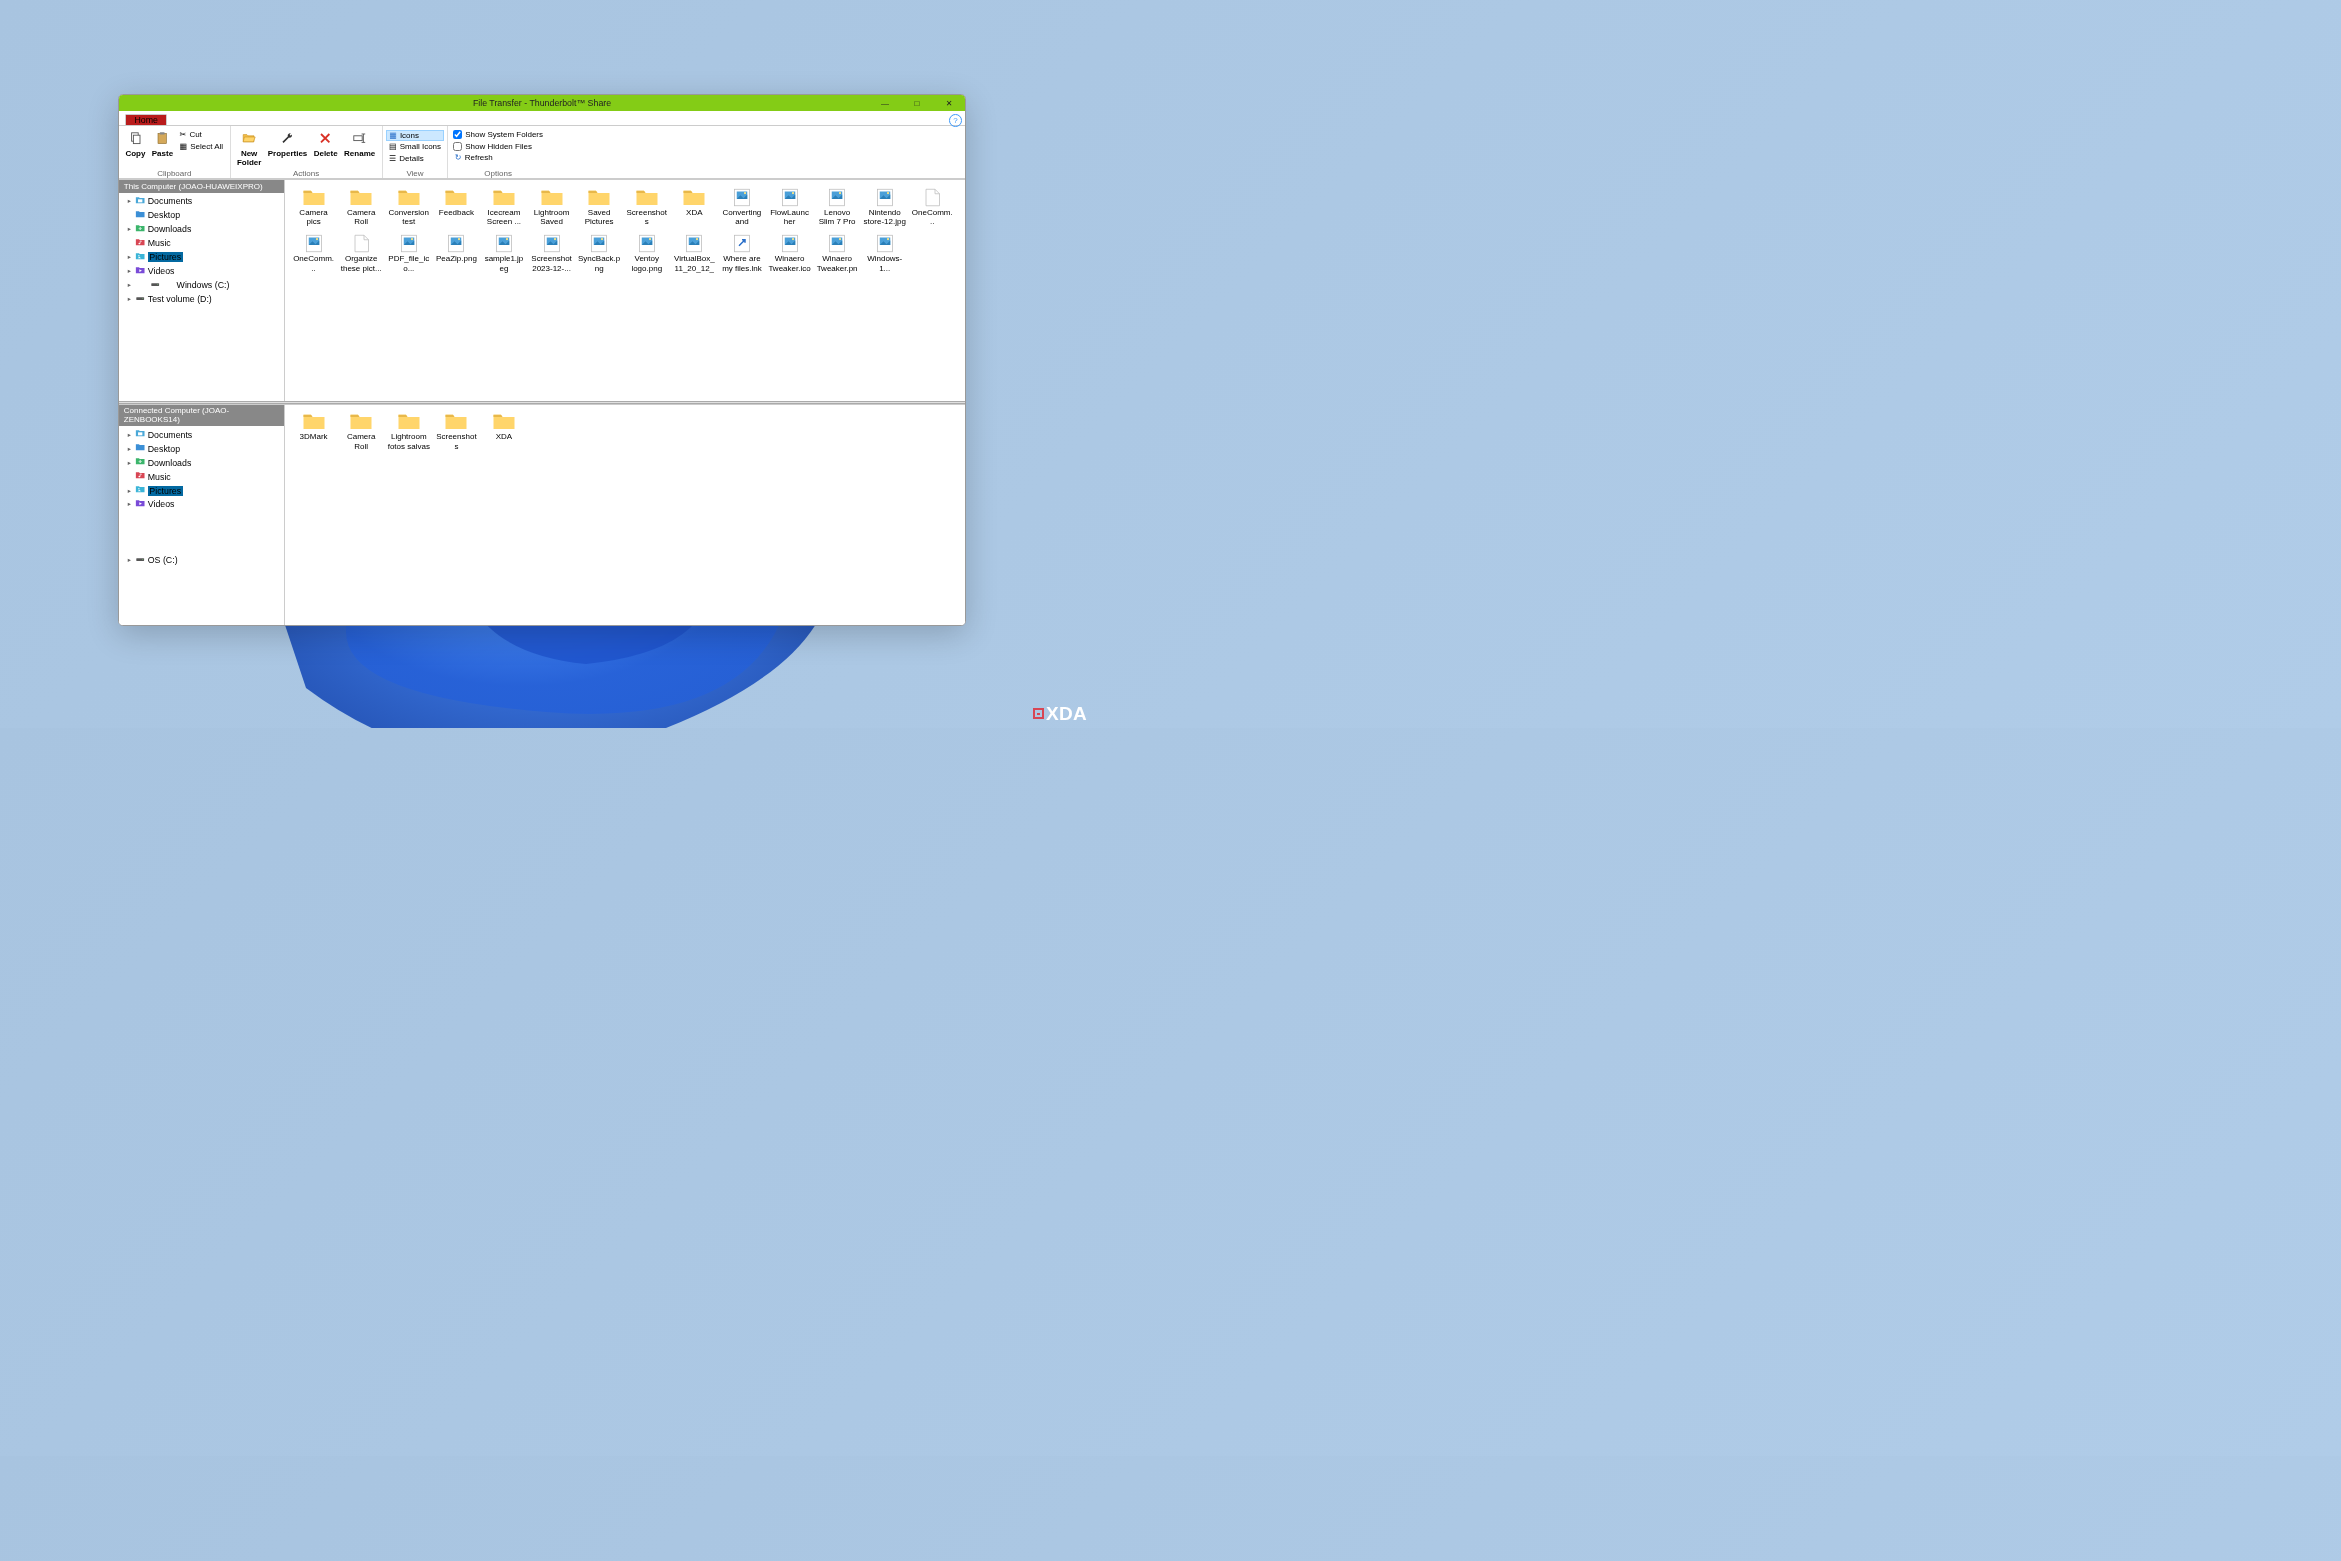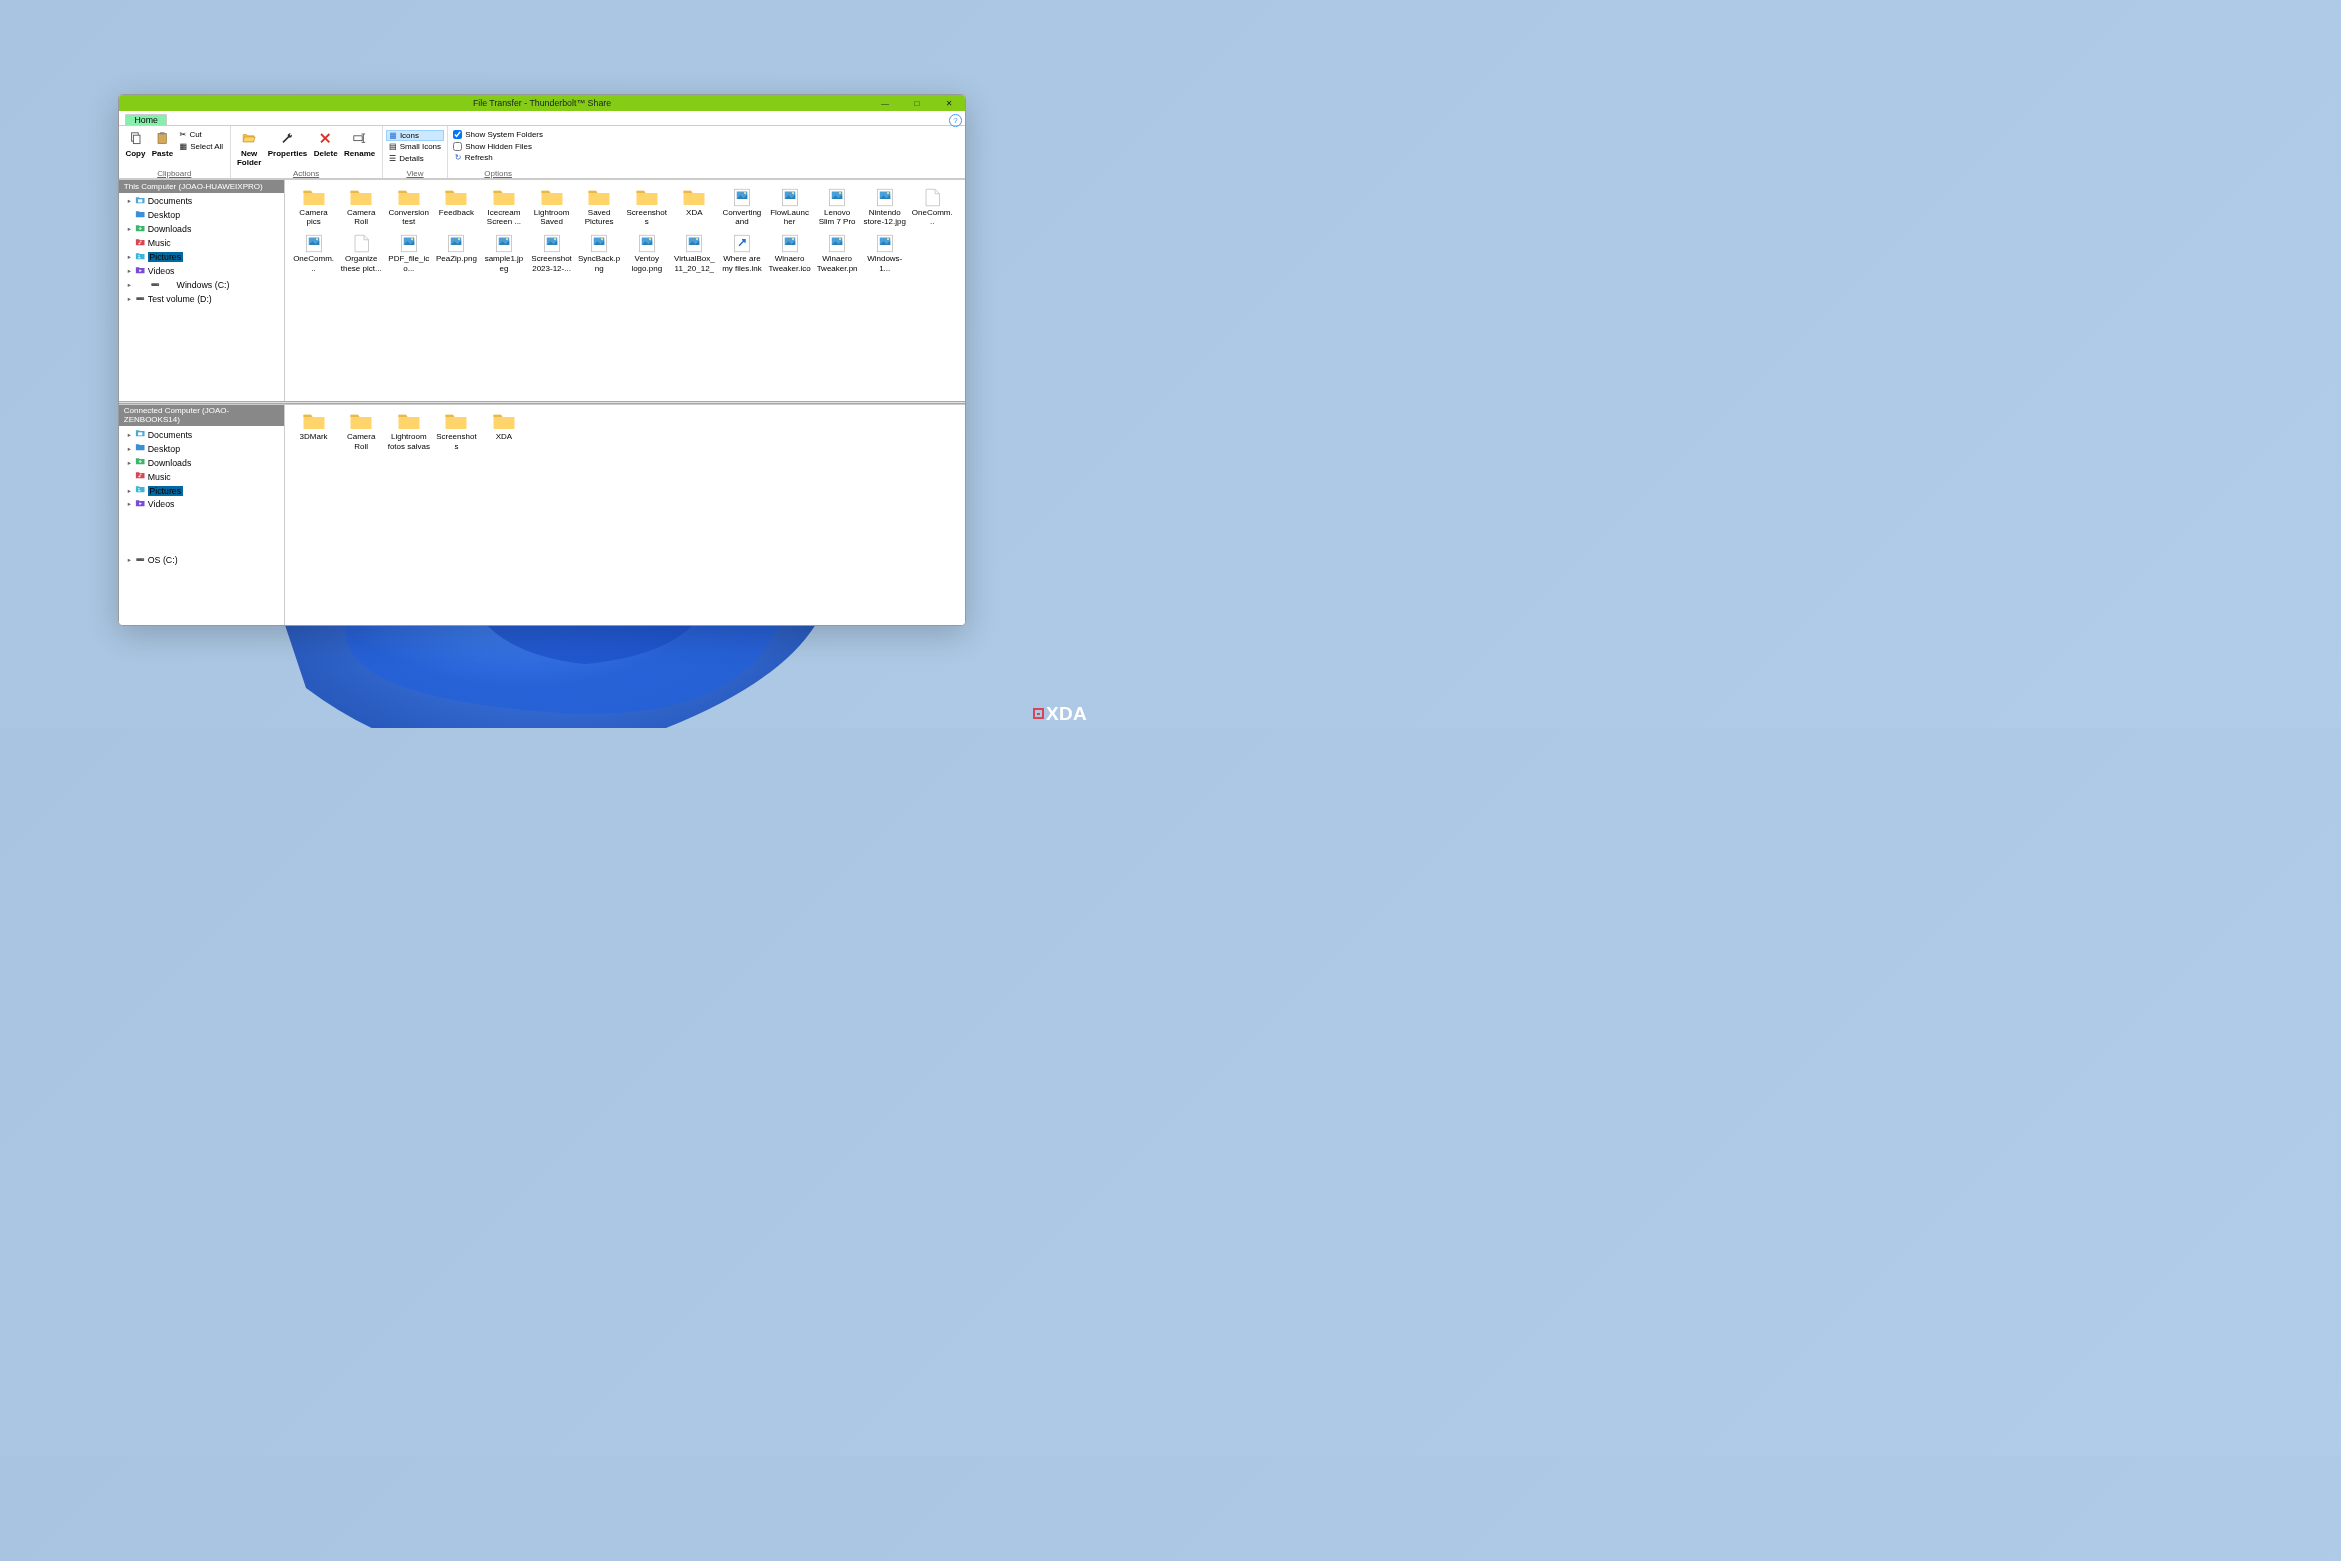--- a/index.html
+++ b/index.html
@@ -4,25 +4,25 @@
 <style>
 * { margin: 0; padding: 0; box-sizing: border-box; font-family: "Segoe UI", Arial, sans-serif; }
 body { width: 1092px; height: 728px; background: linear-gradient(135deg, #a8c4e0 0%, #b0cce8 100%); position: relative; overflow: hidden; }
 .bg-swirl { position: absolute; bottom: -80px; left: 50%; transform: translateX(-50%); width: 720px; height: 560px; z-index: 0; }
 .window { position: absolute; left: 118px; top: 94px; width: 848px; height: 532px; background: #fff; border: 0.8px solid #999; border-radius: 4.8px; box-shadow: 0 8px 32px rgba(0,0,0,0.2); z-index: 1; display: flex; flex-direction: column; overflow: hidden; }
 .titlebar { height: 16px; display: flex; align-items: center; justify-content: center; position: relative; font-size: 8.8px; color: #222; background: #84cc16; }
 .titlebar-controls { position: absolute; right: 0; top: 0; display: flex; }
 .titlebar-btn { width: 32px; height: 16px; display: flex; align-items: center; justify-content: center; cursor: pointer; font-size: 8px; }
 .help-btn { position: absolute; right: 3.2px; top: 19px; width: 12.8px; height: 12.8px; border-radius: 50%; border: 0.8px solid #3b99fc; color: #3b99fc; font-size: 8px; display: flex; align-items: center; justify-content: center; cursor: pointer; z-index: 5; }
 .tab-strip { height: 14.4px; display: flex; align-items: flex-end; padding-left: 6.4px; background: #fff; }
-.tab { padding: 0 8px; font-size: 8.8px; border: 0.8px solid #ccc; border-bottom: none; background: #86efac; border-radius: 1.6px 1.6px 0 0; }
+.tab { padding: 0 8px; font-size: 8.8px; border: 0.8px solid #ccc; border-bottom: none; background: #b91c1c; border-radius: 1.6px 1.6px 0 0; }
 .ribbon { border-top: 0.8px solid #ccc; border-bottom: 0.8px solid #ccc; display: flex; min-height: 54px; background: #fff; }
 .ribbon-group { display: flex; flex-direction: column; border-right: 0.8px solid #ddd; padding: 1.6px 3.2px 0; }
 .ribbon-group-content { display: flex; flex: 1; align-items: flex-start; }
-.ribbon-group-label { text-align: center; font-size: 8px; color: #666; padding-bottom: 0.8px; text-decoration: underline; }
+.ribbon-group-label { text-align: center; font-size: 8px; color: #666; padding-bottom: 0.8px; }
 .rbtn-lg { display: flex; flex-direction: column; align-items: center; justify-content: flex-start; padding: 1.6px 3.2px; cursor: pointer; font-size: 8px; min-width: 25.6px; font-weight: bold; }
 .rbtn-lg .icon { font-size: 14.4px; margin-bottom: 1.6px; height: 17.6px; display: flex; align-items: center; }
 .rbtn-sm { display: flex; align-items: center; padding: 0.8px 3.2px; cursor: pointer; font-size: 8px; gap: 3.2px; }
 .rbtn-sm.selected { background: #cce8ff; border: 0.8px solid #99d1ff; padding: 0 2.4px; }
 .ribbon-col { display: flex; flex-direction: column; justify-content: flex-start; gap: 0.8px; padding: 1.6px 0; }
 .opt-row { display: flex; align-items: center; gap: 3.2px; font-size: 8px; padding: 0.8px 1.6px; }
 .opt-row input { width: 8.8px; height: 8.8px; }
 .content { flex: 1; display: flex; flex-direction: column; overflow: hidden; }
 .pane { flex: 1; display: flex; border-top: 0.8px solid #ccc; overflow: hidden; }
 .pane-header { background: #888; color: #fff; font-size: 8px; padding: 1.6px 4.8px; }

